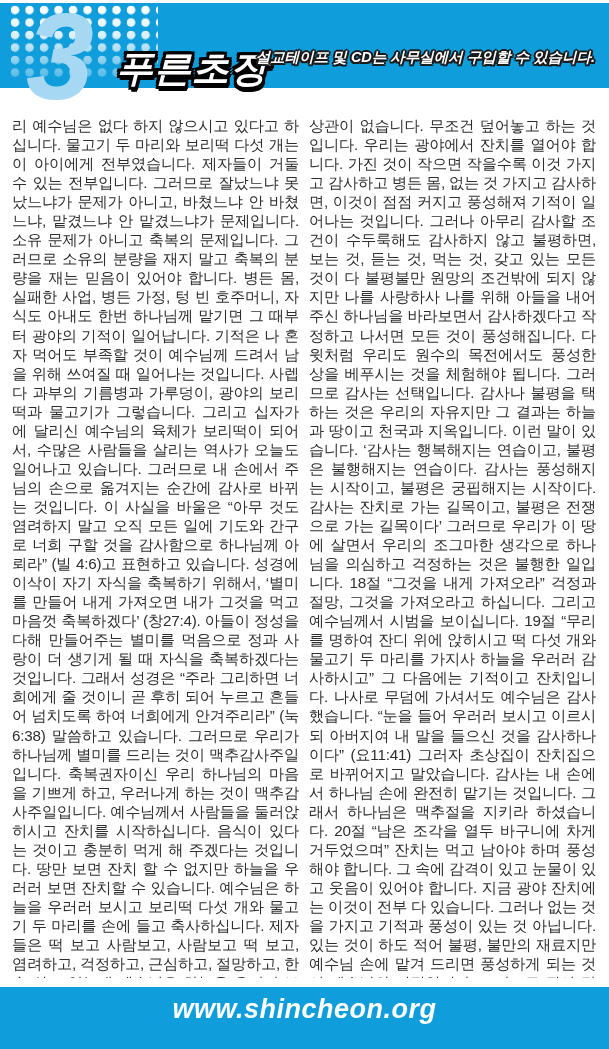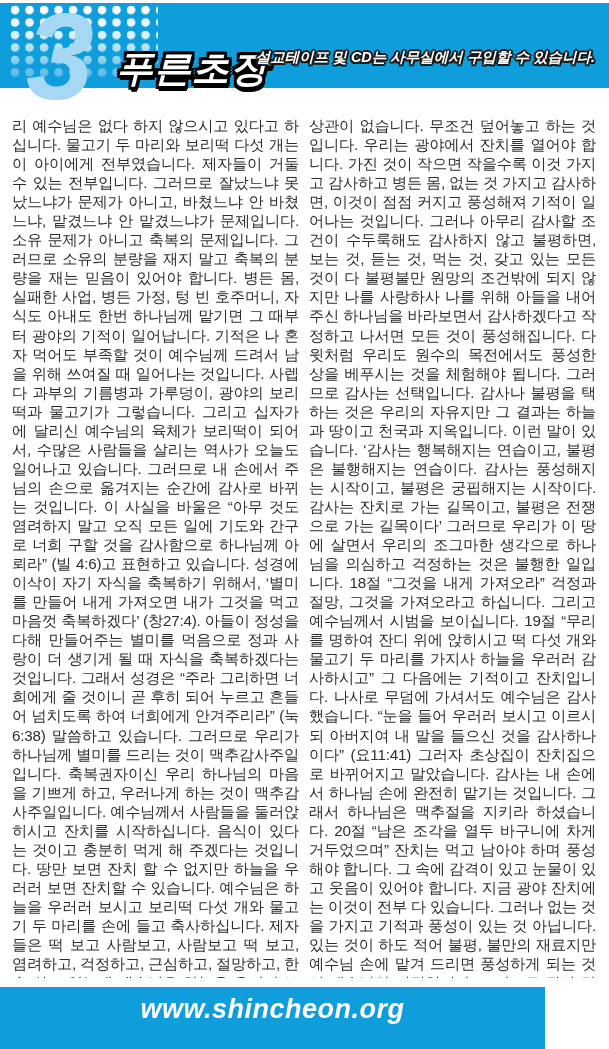--- a/index.html
+++ b/index.html
@@ -48,21 +48,21 @@
   .column{
     position:absolute;top:116px;width:287px;height:862px;
     font-size:15.2px;line-height:19.05px;color:#2d2d2d;
     text-align:justify;word-break:break-all;overflow:hidden;
     letter-spacing:-0.2px;
   }
   .column.left{left:12px;}
   .column.right{left:309px;}
   
   .footer-band{
-    position:absolute;left:0;top:987px;width:545px;height:62px;
+    position:absolute;left:0;top:987px;width:609px;height:62px;
     background:#0f9ddb;display:flex;align-items:flex-start;justify-content:center;
   }
   .footer-url{
     margin-top:7px;
     font-size:27px;font-weight:bold;font-style:italic;color:#ffffff;
     letter-spacing:0.5px;
   }
 </style>
 </head>
 <body>

